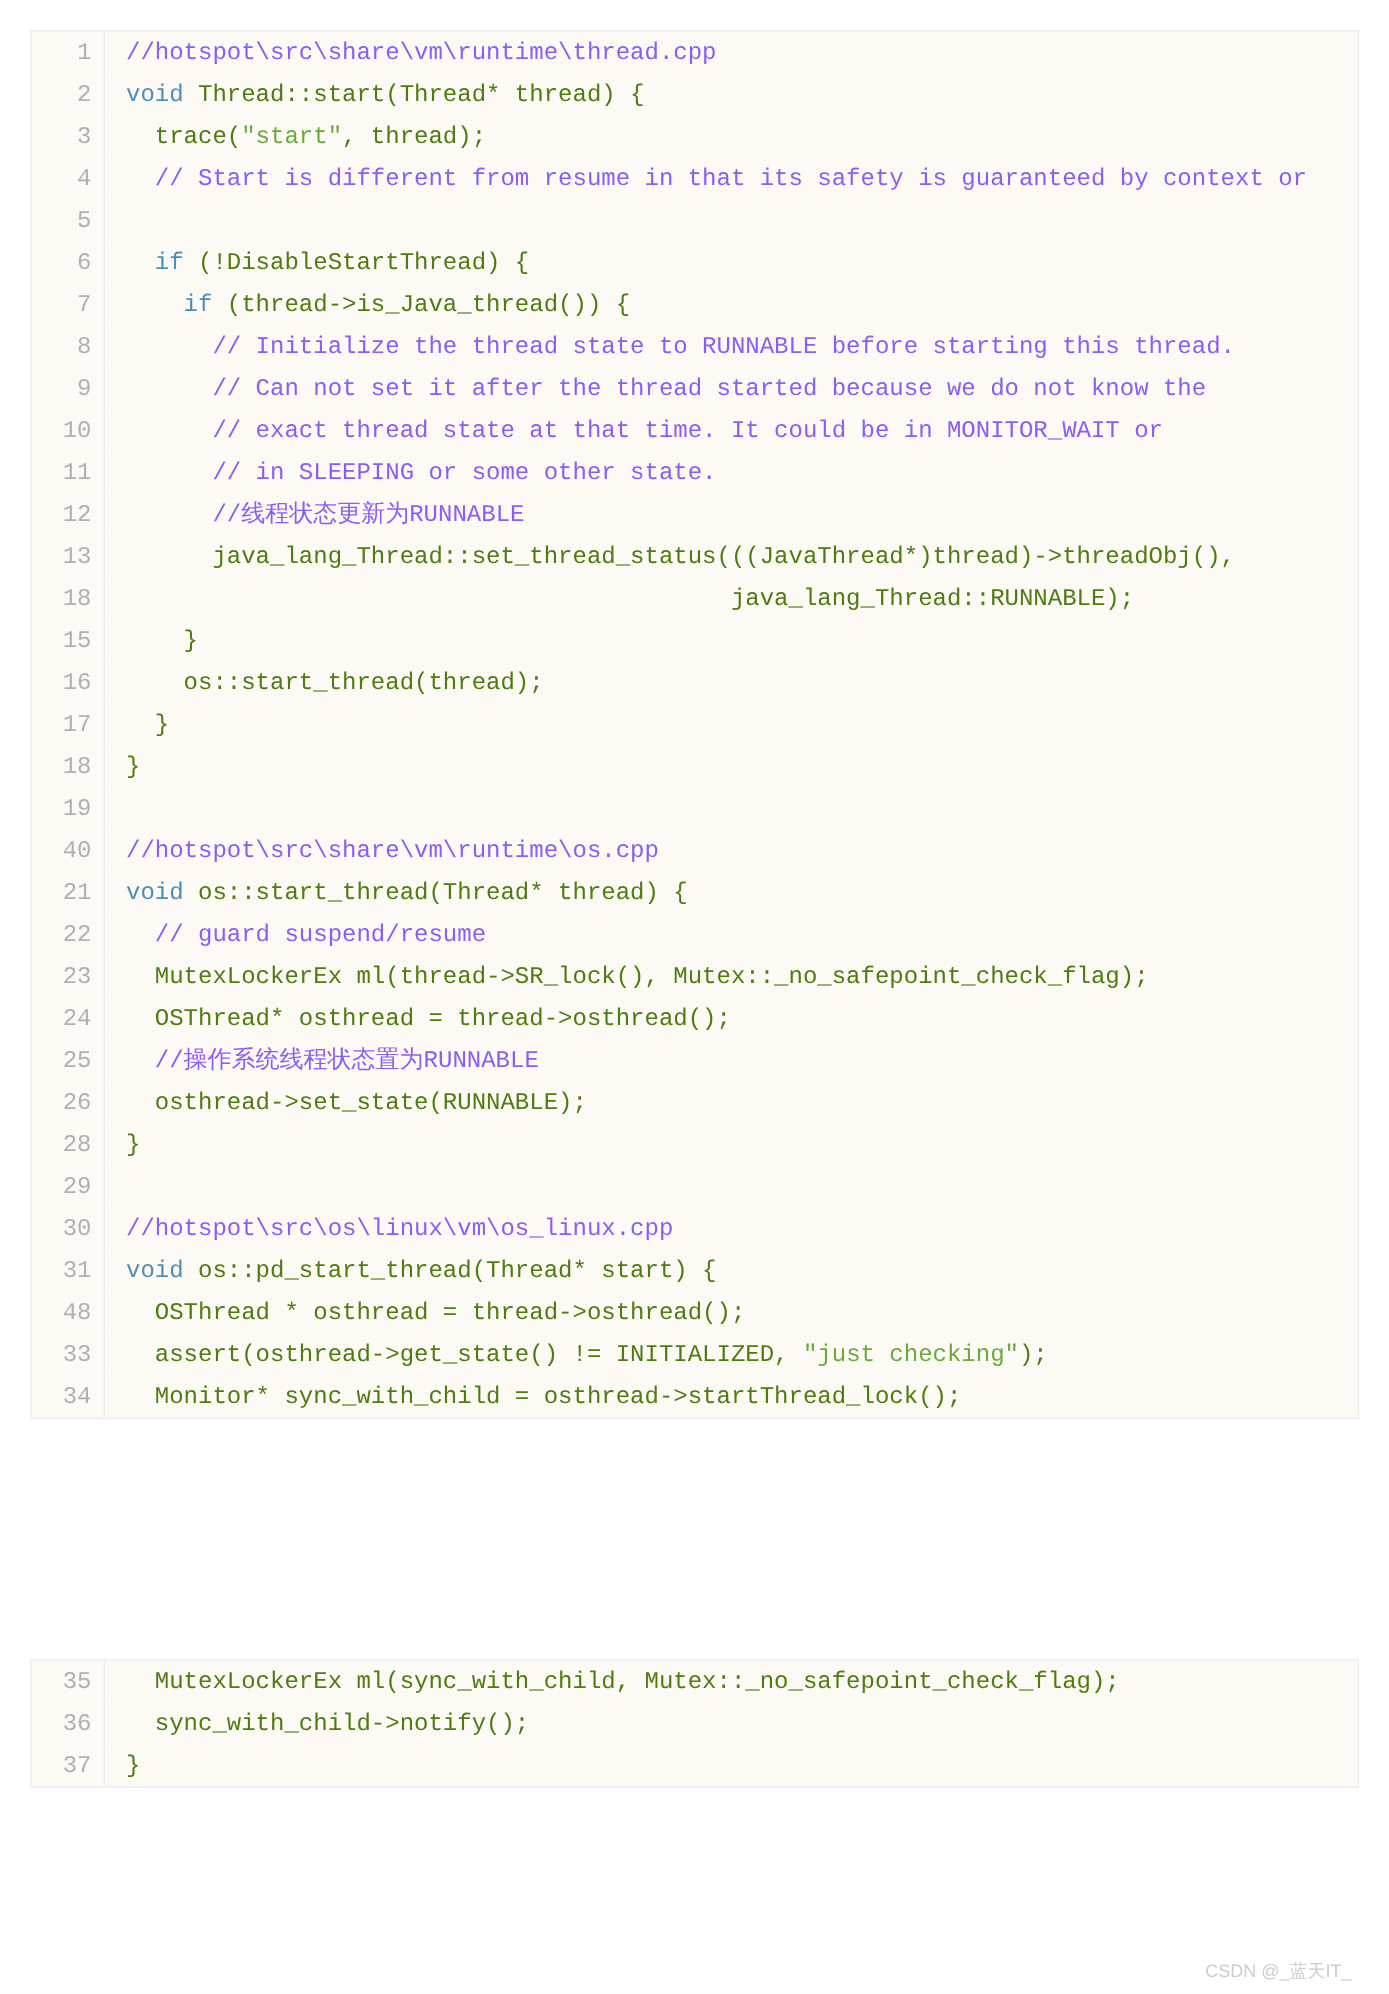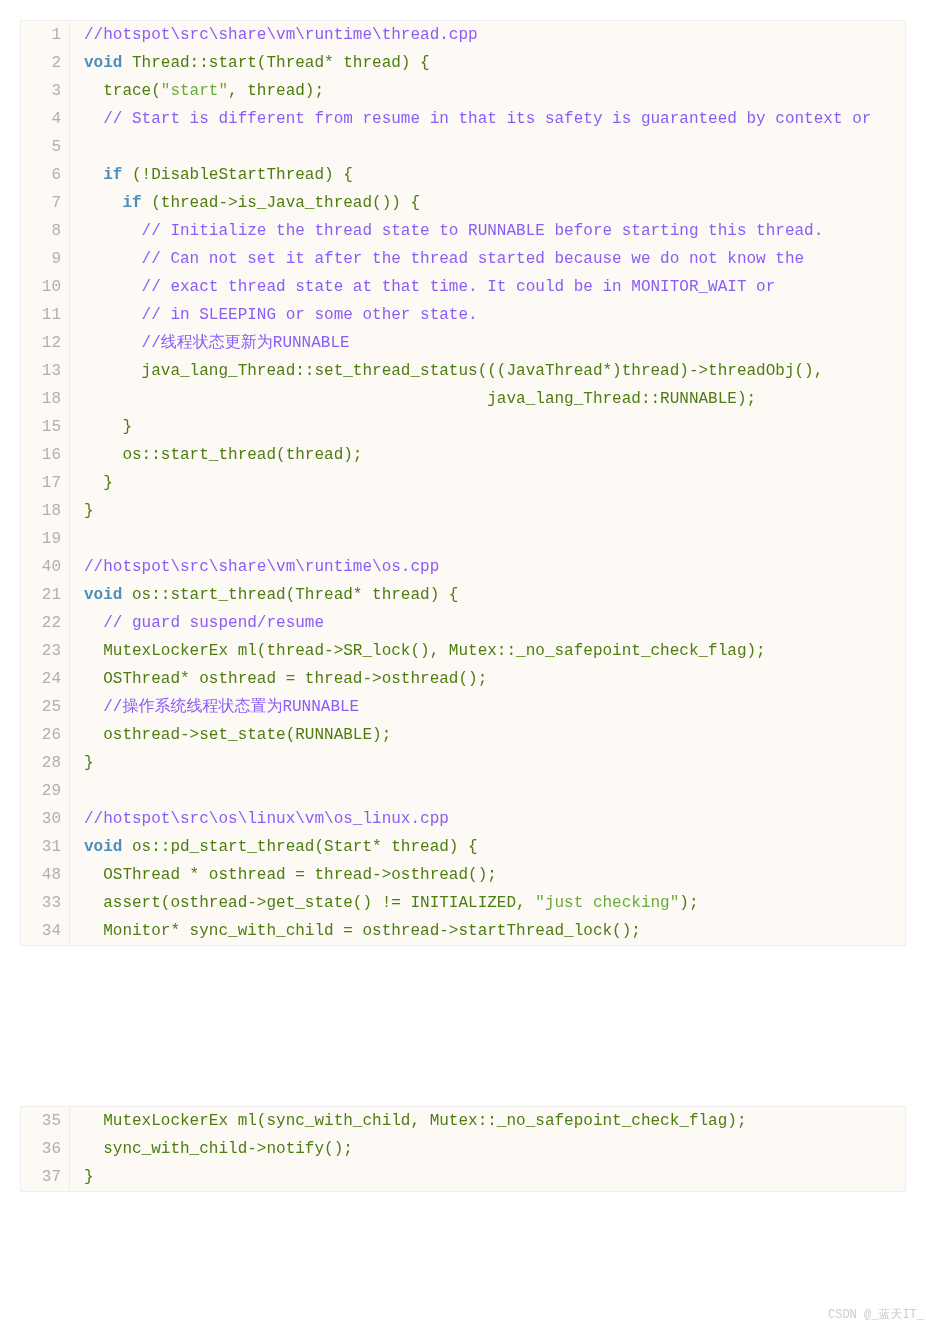--- a/index.html
+++ b/index.html
@@ -30,34 +30,34 @@
     user-select: none;
     font-family: inherit;
   }
   .line-content {
     padding-left: 14px;
     white-space: pre-wrap;
     word-break: break-all;
     flex: 1;
   }
   .c-comment { color: #8b5cf6; }
-  .c-keyword { color: #4a8fb8; font-weight: bold; }
+  .c-keyword { color: #4a8fb8; }
   .c-plain { color: #4d7c0f; }
   .c-string { color: #6aaa3a; }
   .gap {
     height: 120px;
     background: #ffffff;
   }
   .watermark {
     position: fixed;
-    right: 2px;
+    right: 25px;
     bottom: 6px;
     font-size: 12px;
     color: #ccc;
-    font-family: Liberation Mono, monospace;
+    font-family: Liberation Sans, sans-serif;
   }
 </style>
 </head>
 <body>
 
 <div class="code-block" id="block1">
     <div class="code-line">
       <div class="line-number">1</div>
       <div class="line-content"><span class="c-comment">//hotspot\src\share\vm\runtime\thread.cpp</span></div>
     </div>
@@ -168,21 +168,21 @@
     <div class="code-line">
       <div class="line-number">29</div>
       <div class="line-content"><span class="c-plain"></span></div>
     </div>
     <div class="code-line">
       <div class="line-number">30</div>
       <div class="line-content"><span class="c-comment">//hotspot\src\os\linux\vm\os_linux.cpp</span></div>
     </div>
     <div class="code-line">
       <div class="line-number">31</div>
-      <div class="line-content"><span class="c-keyword">void</span><span class="c-plain"> os::pd_start_thread(Start* thread) {</span></div>
+      <div class="line-content"><span class="c-keyword">void</span><span class="c-plain"> os::pd_start_thread(Thread* start) {</span></div>
     </div>
     <div class="code-line">
       <div class="line-number">48</div>
       <div class="line-content"><span class="c-plain">  OSThread * osthread = thread-&gt;osthread();</span></div>
     </div>
     <div class="code-line">
       <div class="line-number">33</div>
       <div class="line-content"><span class="c-plain">  assert(osthread-&gt;get_state() != INITIALIZED, </span><span class="c-string">"just checking"</span><span class="c-plain">);</span></div>
     </div>
     <div class="code-line">

